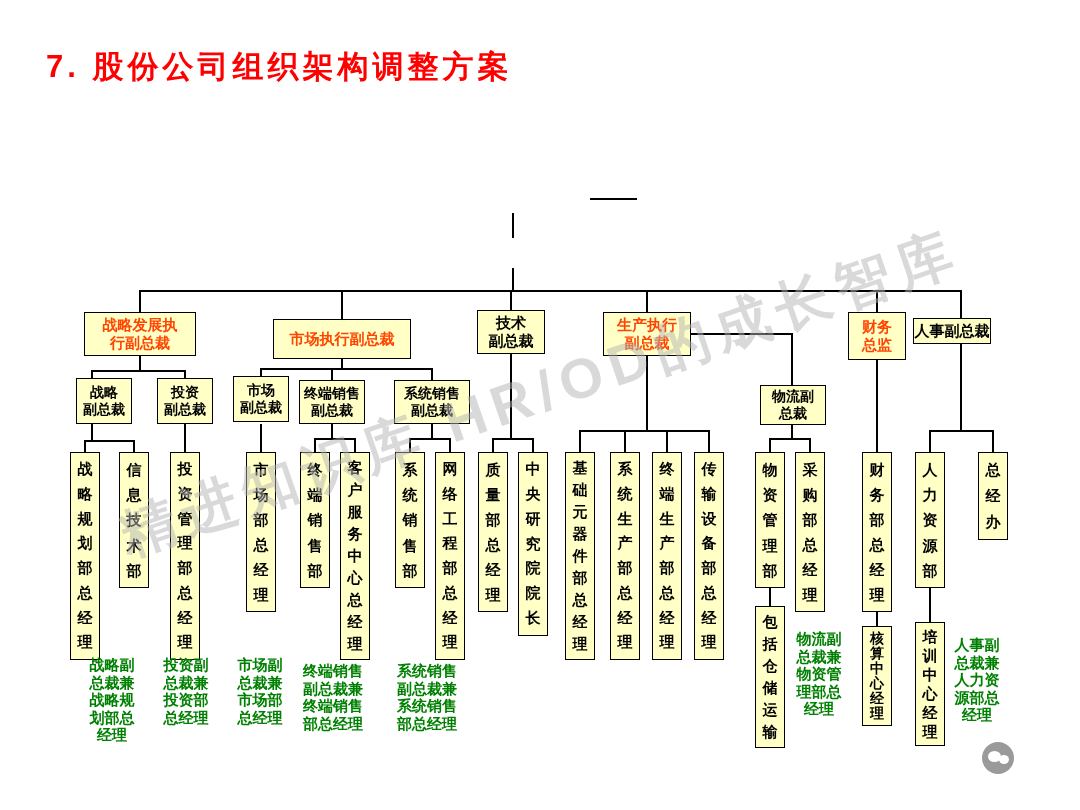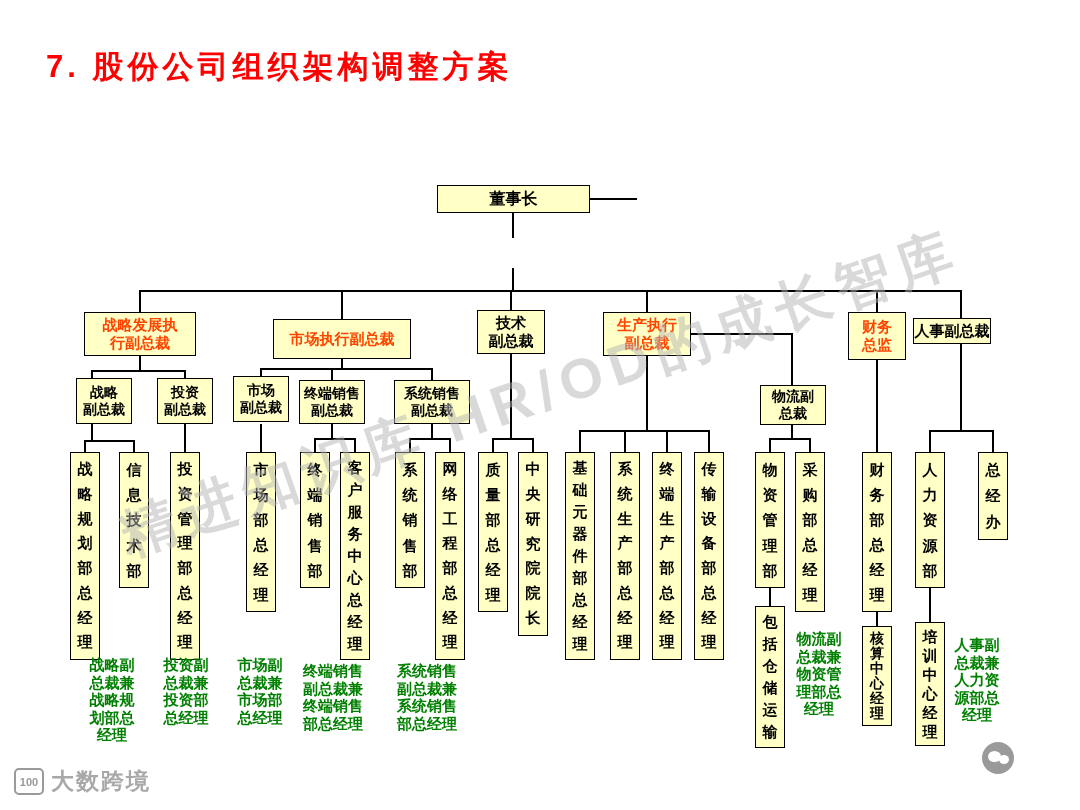--- a/index.html
+++ b/index.html
@@ -118,21 +118,20 @@
       <div class="ln" style="left: 769px; top: 588px; width: 2px; height: 18px;"></div>
       <div class="ln" style="left: 876px; top: 356px; width: 2px; height: 96px;"></div>
       <div class="ln" style="left: 876px; top: 612px; width: 2px; height: 14px;"></div>
       <div class="ln" style="left: 960px; top: 344px; width: 2px; height: 86px;"></div>
       <div class="ln" style="left: 929px; top: 430px; width: 65px; height: 2px;"></div>
       <div class="ln" style="left: 929px; top: 432px; width: 2px; height: 20px;"></div>
       <div class="ln" style="left: 992px; top: 432px; width: 2px; height: 20px;"></div>
       <div class="ln" style="left: 929px; top: 588px; width: 2px; height: 34px;"></div>
     </div>
   <div class="layer" id="nodes">
-      <div class="node" style="left: 437px; top: 185px; width: 153px; height: 28px; font-size: 16px;">董事长</div>
       <div class="node accent" style="left: 84px; top: 312px; width: 112px; height: 44px; font-size: 15px;">战略发展执
 行副总裁</div>
       <div class="node accent" style="left: 273px; top: 319px; width: 138px; height: 40px; font-size: 15px;">市场执行副总裁</div>
       <div class="node" style="left: 477px; top: 310px; width: 68px; height: 44px; font-size: 15px;">技术
 副总裁</div>
       <div class="node accent" style="left: 603px; top: 312px; width: 88px; height: 44px; font-size: 15px;">生产执行
 副总裁</div>
       <div class="node accent" style="left: 848px; top: 312px; width: 58px; height: 48px; font-size: 15px;">财务
 总监</div>
       <div class="node" style="left: 913px; top: 318px; width: 78px; height: 26px; font-size: 15px;">人事副总裁</div>
@@ -319,26 +318,20 @@
 物资管
 理部总
 经理</div>
       <div class="annot" style="left: 946px; top: 636px; width: 62px;">人事副
 总裁兼
 人力资
 源部总
 经理</div>
     </div>
 
-  <div class="footer-left">
-    <span class="logo-box">
-      <span>100</span>
-    </span>
-    <span class="logo-text">大数跨境</span>
-  </div>
 
   <div class="footer-right">
     <span class="wx-icon">
       <span class="b1"></span>
       <span class="b2"></span>
     </span>
   </div>
 </div>
 
 </body></html>

